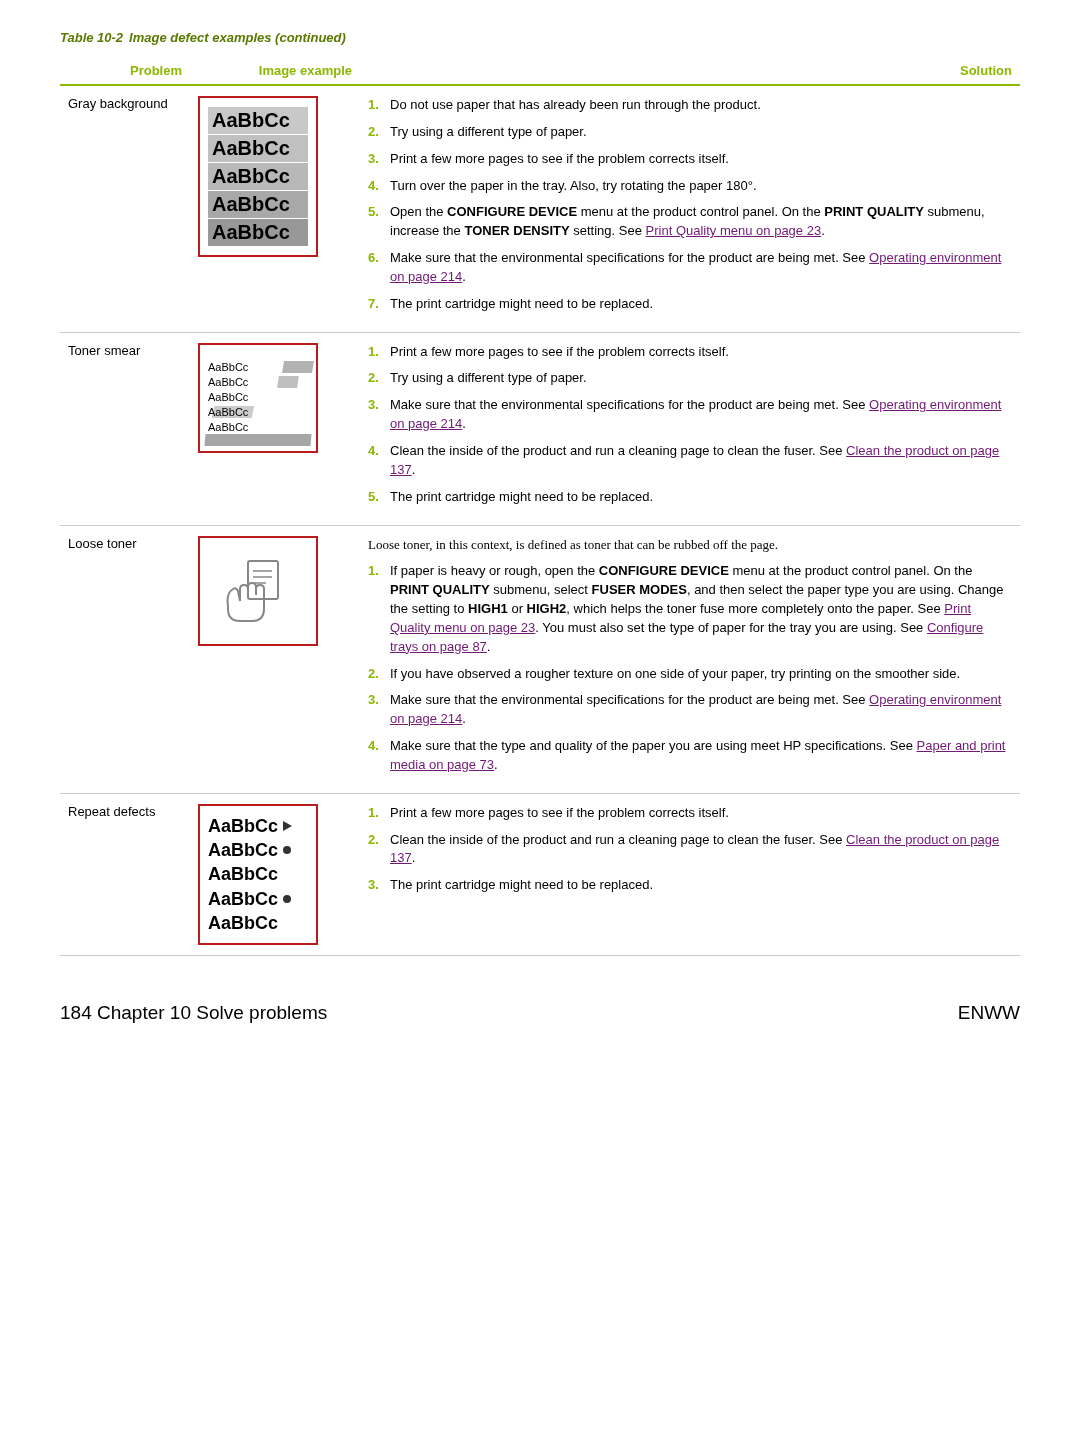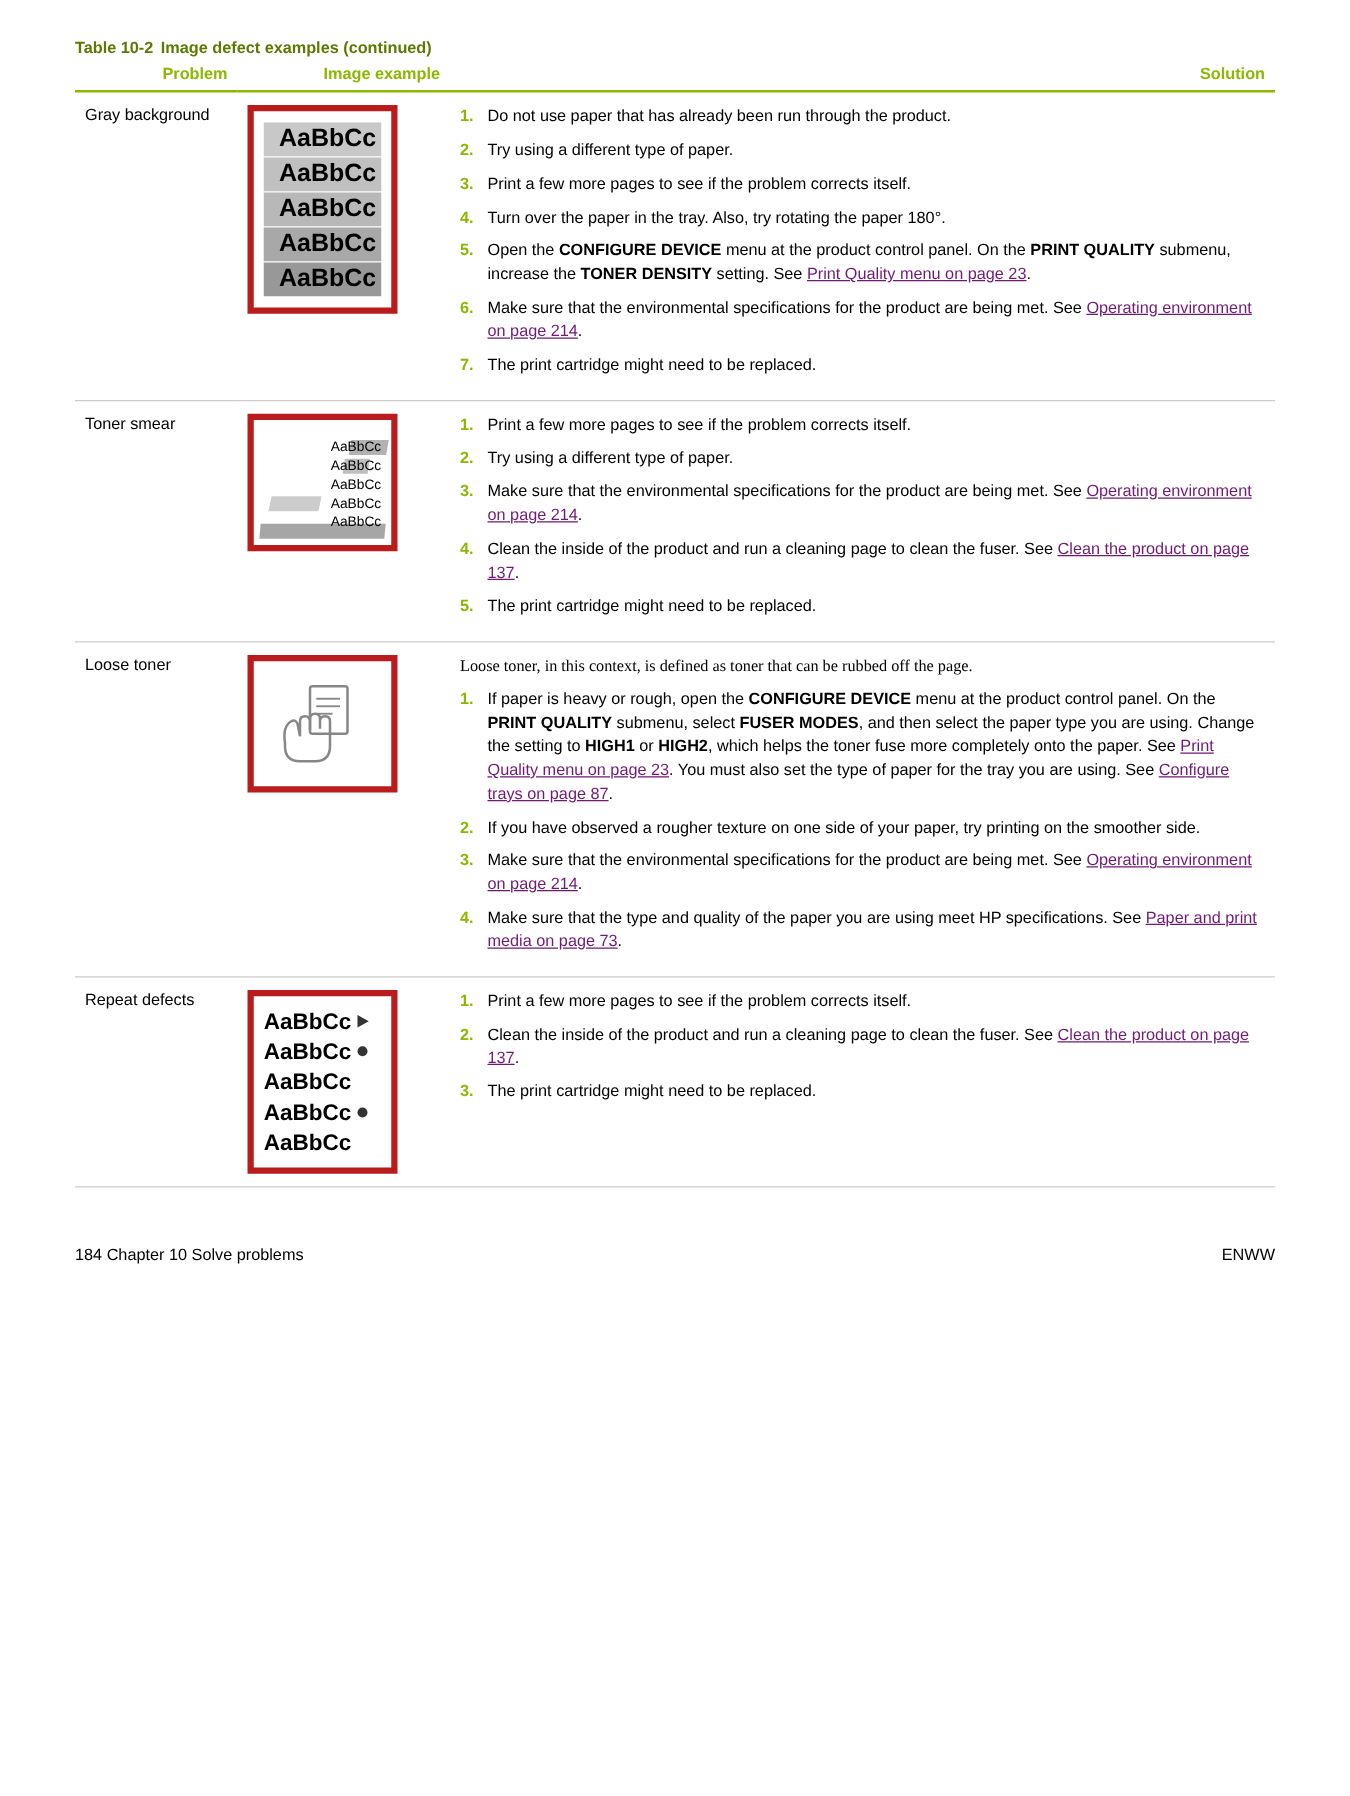--- a/index.html
+++ b/index.html
@@ -31,26 +31,26 @@
       font-size: 13px;
     }
     .main-table tbody tr:last-child td {
       border-bottom: 1px solid #ccc;
     }
     .col-problem { width: 130px; }
     .col-image { width: 170px; margin-left: 29px; }
     .col-solution { }
 
     .image-example {
-      border: 5px solid #b91c1c;
+      border: 2px solid #b91c1c;
       padding: 8px;
       display: inline-block;
       min-width: 120px;
       min-height: 80px;
-      text-align: right;
+      text-align: left;
     }
 
     
     .gray-bg-sample {
       line-height: 1.35;
     }
     .gray-bg-sample div {
       font-size: 20px;
       font-weight: bold;
       background: #d0d0d0;
@@ -104,27 +104,27 @@
       text-decoration: underline;
     }
     strong { font-weight: bold; }
 
     .footer {
       display: flex;
       justify-content: space-between;
       align-items: flex-start;
       margin-top: 40px;
       padding-top: 6px;
-      font-size: 13px;
+      font-size: 19px;
     }
   </style>
 </head>
 <body>
 
-<div style="display:flex; align-items:flex-start; gap:6px; margin-bottom:0;">
+<div style="display:flex; align-items:flex-start; gap:6px; margin-bottom:12px;font-style:italic;">
   <span style="font-weight:bold; color:#5a7a00;">Table 10-2</span>
   <span style="font-weight:bold; color:#5a7a00;">Image defect examples (continued)</span>
 </div>
 
 <table class="main-table">
   <thead>
     <tr>
       <th class="col-problem">Problem</th>
       <th class="col-image">Image example</th>
       <th class="col-solution">Solution</th>

